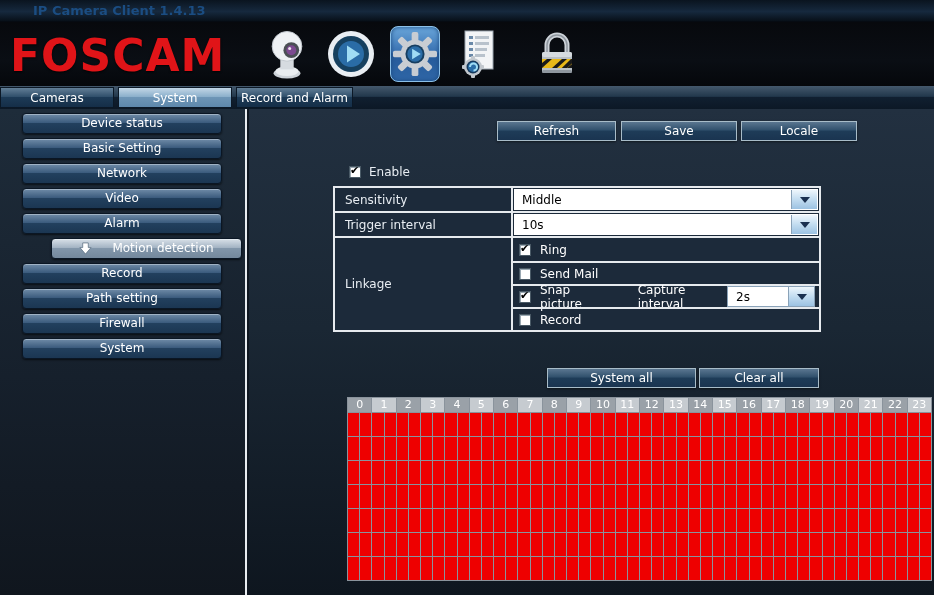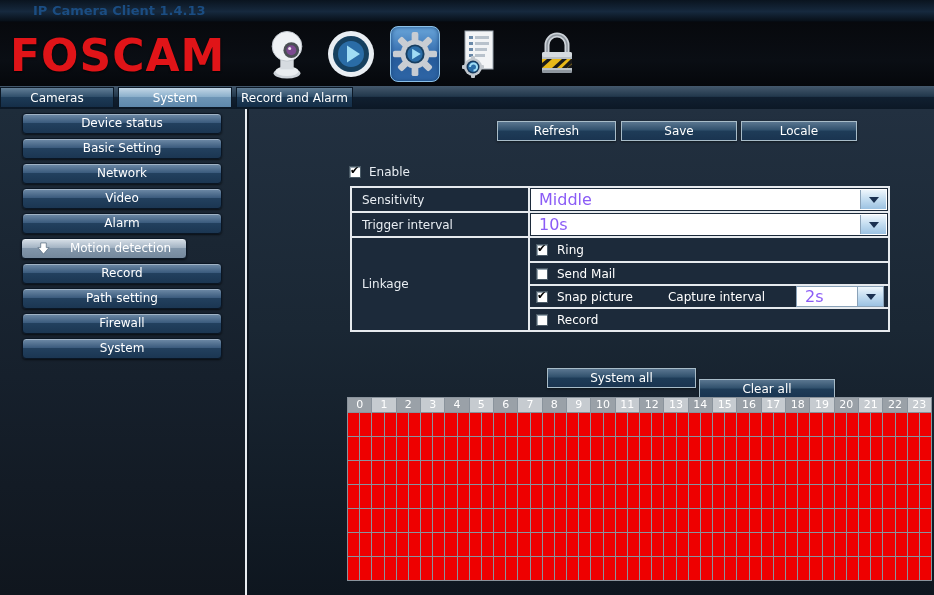--- a/index.html
+++ b/index.html
@@ -36,64 +36,64 @@
 
   
   .content { position:absolute; left:0; top:109px; width:934px; height:486px; }
   .sidebar { position:absolute; left:0; top:0; width:247px; height:486px;
     background:linear-gradient(180deg,#1e2c3a 0%,#16202c 55%,#10161e 100%);
     border-right:2px solid #e8ecf0; padding-top:4px; }
   .side-btn { height:21px; line-height:19px; margin:0 0 4px 22px; width:200px;
     text-align:center; color:#fff; font-size:12px; border:1px solid #0a1624; border-radius:4px;
     background:linear-gradient(180deg,#708ca8 0%,#3c5c7e 45%,#22405e 50%,#1b3652 100%);
     box-shadow:inset 0 1px 0 rgba(255,255,255,.35), 0 1px 2px rgba(0,0,0,.6); }
-  .side-btn.active { width:166px; margin-left:21px; display:flex; align-items:center; justify-content:center; gap:20px;
+  .side-btn.active { width:191px; margin-left:51px; display:flex; align-items:center; justify-content:center; gap:20px;
     background:linear-gradient(180deg,#d8e0e8 0%,#a4b4c4 45%,#8296aa 50%,#74889c 100%); }
   .side-btn.active .arrow-ic { display:inline-block; }
 
   .main { position:absolute; left:249px; top:0; width:685px; height:486px;
     background:linear-gradient(180deg,#223040 0%,#1a2734 45%,#0e161f 100%); }
 
   
   .btn { position:absolute; height:20px; line-height:18px; text-align:center; color:#fff; font-size:12px;
     border:1px solid #a8bcc8; cursor:default;
     background:linear-gradient(180deg,#5a7690 0%,#30506c 45%,#1e3c58 50%,#1a3450 100%);
     box-shadow:0 1px 2px rgba(0,0,0,.5); }
   .btn-refresh { left:248px; top:12px; width:119px; }
   .btn-save    { left:372px; top:12px; width:116px; }
   .btn-locale  { left:492px; top:12px; width:116px; }
   .btn-selectall { left:298px; top:259px; width:149px; height:20px; }
-  .btn-clearall  { left:450px; top:270px; width:136px; height:20px; }
+  .btn-clearall  { left:450px; top:259px; width:120px; height:20px; }
 
   
   .enable-row { position:absolute; left:100px; top:56px; display:flex; align-items:center; gap:8px;
     color:#e8edf2; font-size:12px; }
 
   
   .cb { width:12px; height:12px; background:#fff; border:1px solid #4a5a66; position:relative;
     box-shadow:inset 1px 1px 0 #9aa8b2; flex:0 0 auto; }
   .cb.checked::after { content:"\2714"; position:absolute; top:-3px; left:0; font-size:11px; color:#000; }
 
   
-  .tbl { position:absolute; left:101px; top:77px; width:540px; background:#1c2a3a;
+  .tbl { position:absolute; left:84px; top:77px; width:488px; background:#1c2a3a;
     border:2px solid #e6eaee; }
   .trow { display:flex; border-bottom:2px solid #e6eaee; }
   .trow:last-child { border-bottom:none; }
   .tlabel { width:178px; border-right:2px solid #e6eaee; color:#e8edf2; font-size:12px;
     display:flex; align-items:center; padding-left:10px; flex:0 0 auto; }
   .tvalue { flex:1; position:relative; height:23px; }
   .tsubs { flex:1; display:flex; flex-direction:column; }
   .sub-row { height:23px; display:flex; align-items:center; padding-left:6px; gap:9px;
     color:#fff; font-size:12px; }
   .sub-row + .sub-row { border-top:2px solid #e6eaee; }
   .extra-label { margin-left:26px; }
 
   
   .dd { position:absolute; inset:1px; background:#fff; display:flex; align-items:center; }
-  .dd-text { padding-left:8px; font-size:16px; color:#8b5cf6; }
+  .dd-text { padding-left:8px; font-size:12px; color:#000000; }
   .dd-btn { position:absolute; right:1px; top:1px; bottom:1px; width:26px;
     background:linear-gradient(180deg,#eef6fc 0%,#c2dcf0 50%,#9cc2e2 100%);
     border-left:1px solid #8aa2b8; display:flex; align-items:center; justify-content:center; }
   .tri { width:0; height:0; border-left:5px solid transparent; border-right:5px solid transparent;
     border-top:6px solid #1a3050; }
   .dd-small { position:relative; margin-left:auto; margin-right:4px; width:88px; height:21px;
     background:#fff; border:1px solid #8aa2b8; display:flex; align-items:center; flex:0 0 auto; }
   .dd-small .dd-text { }
   .dd-small .dd-btn { right:0; top:0; bottom:0; }
 

